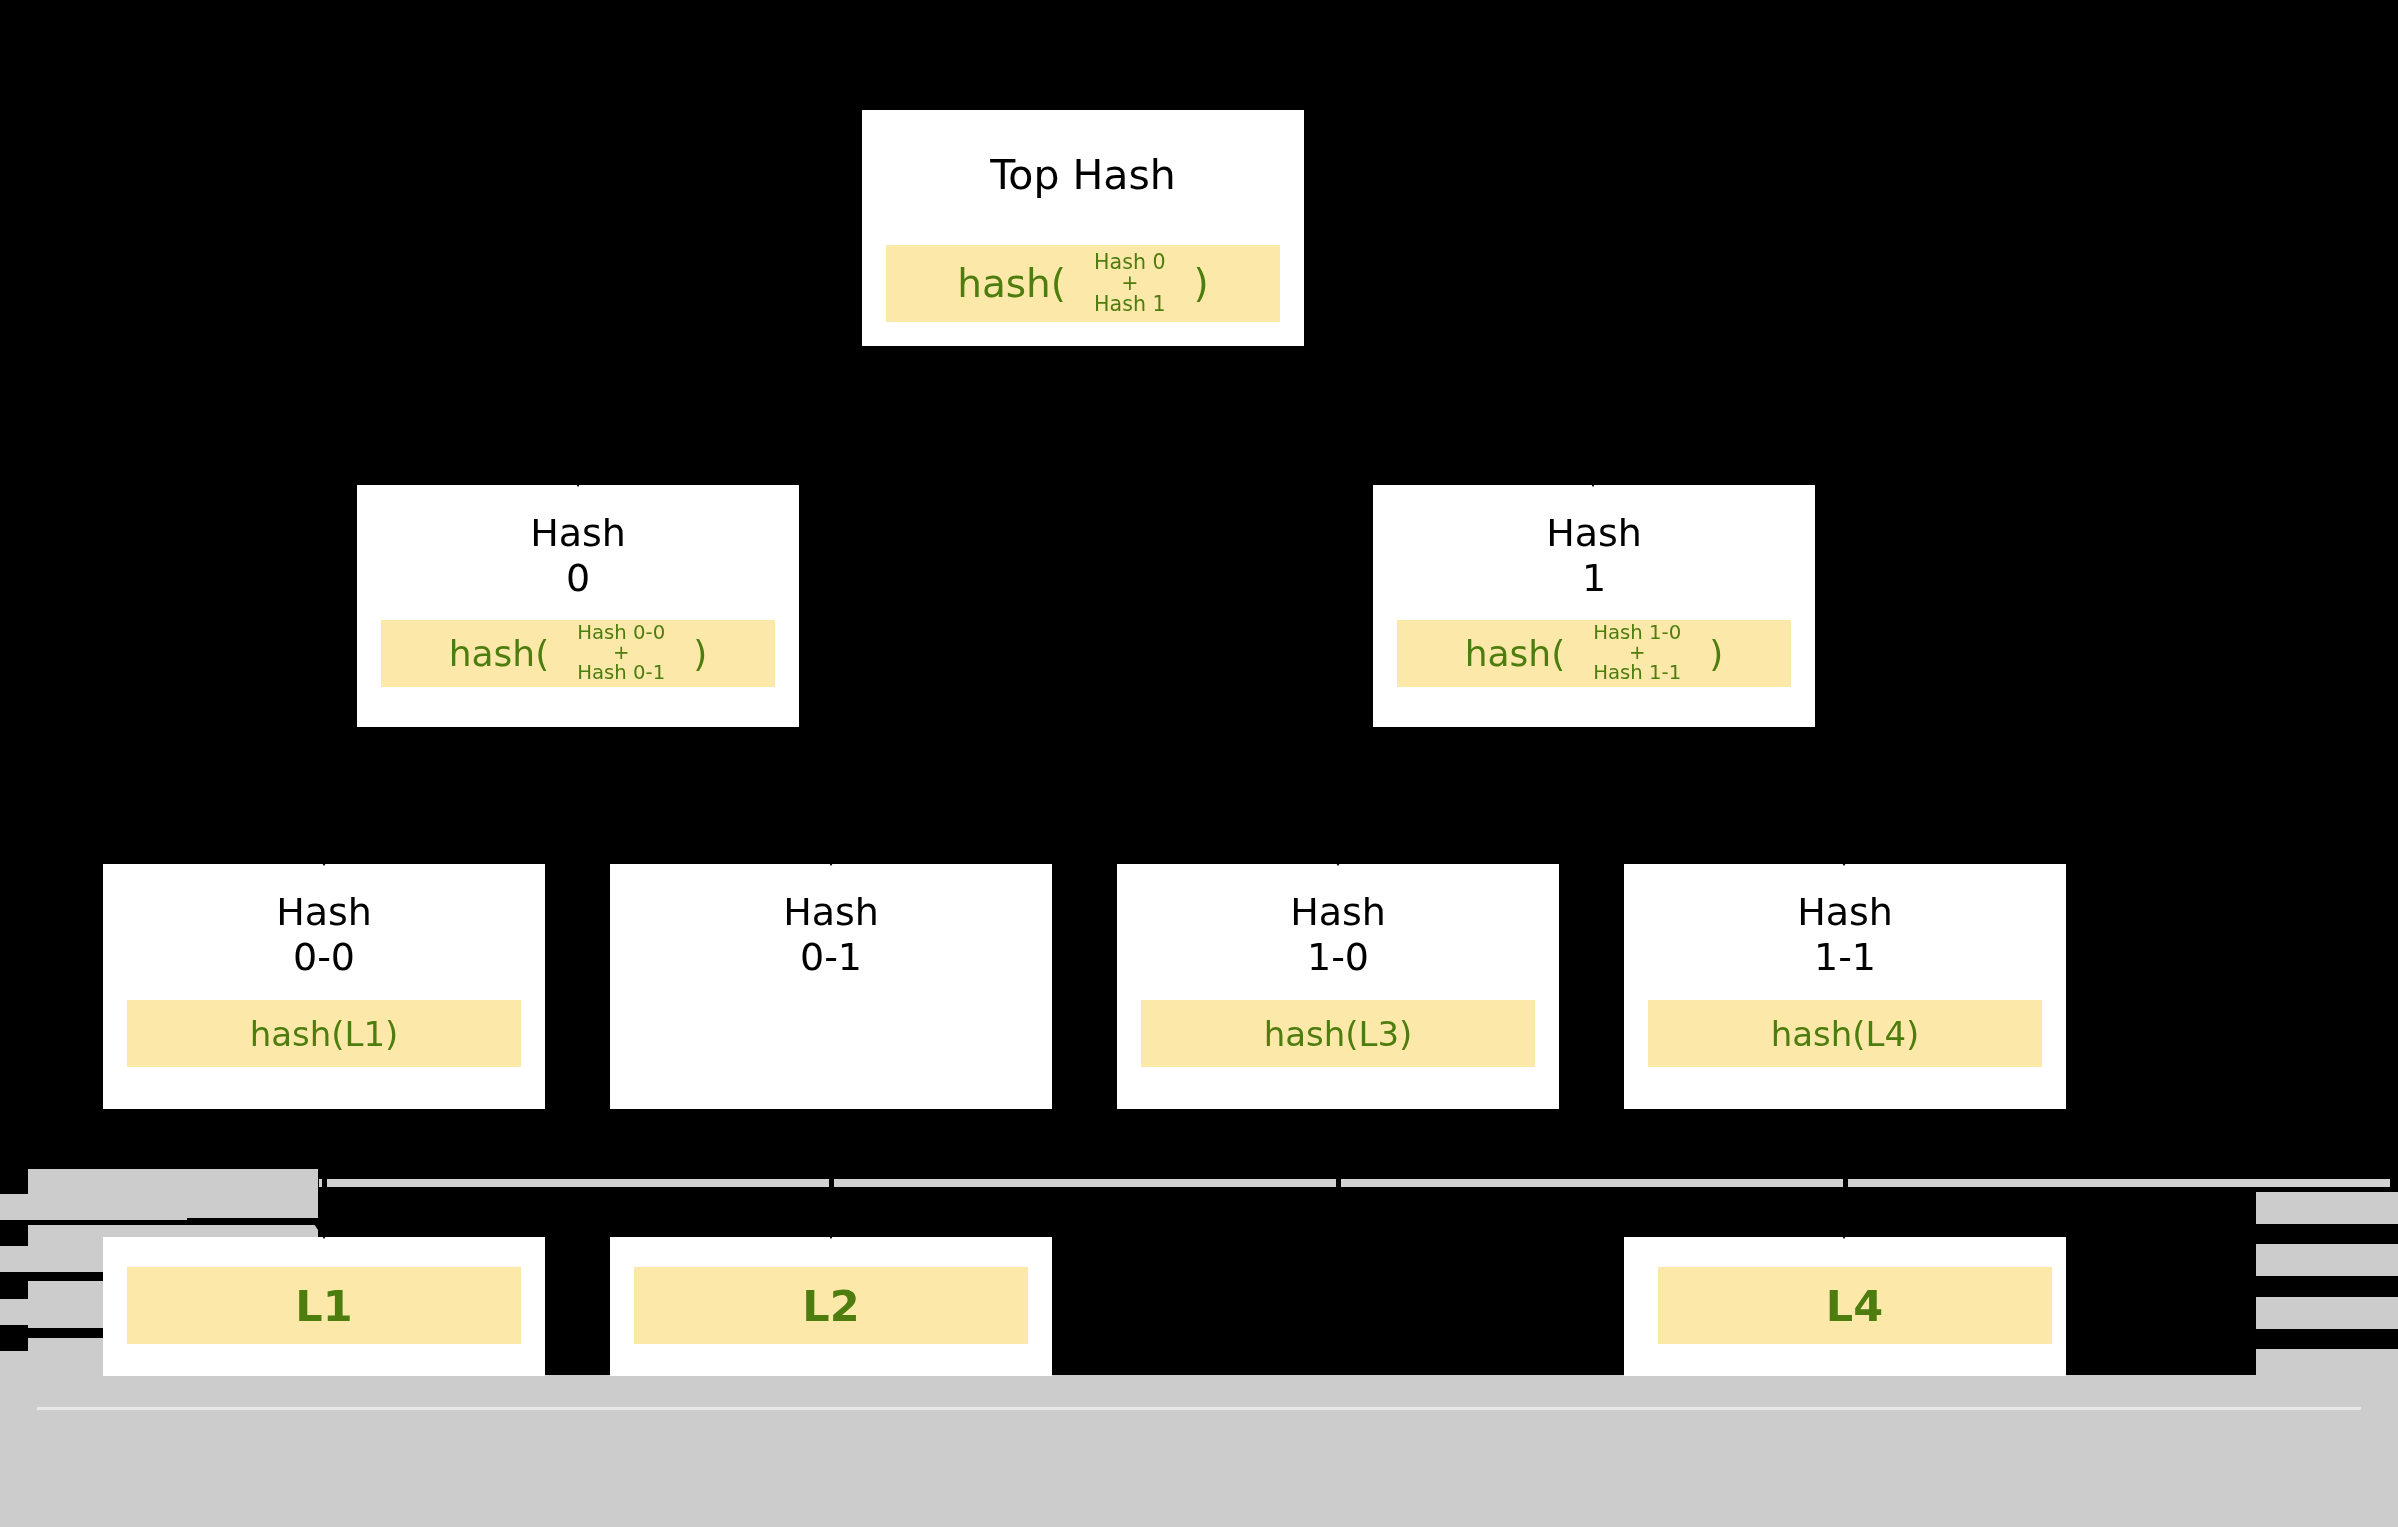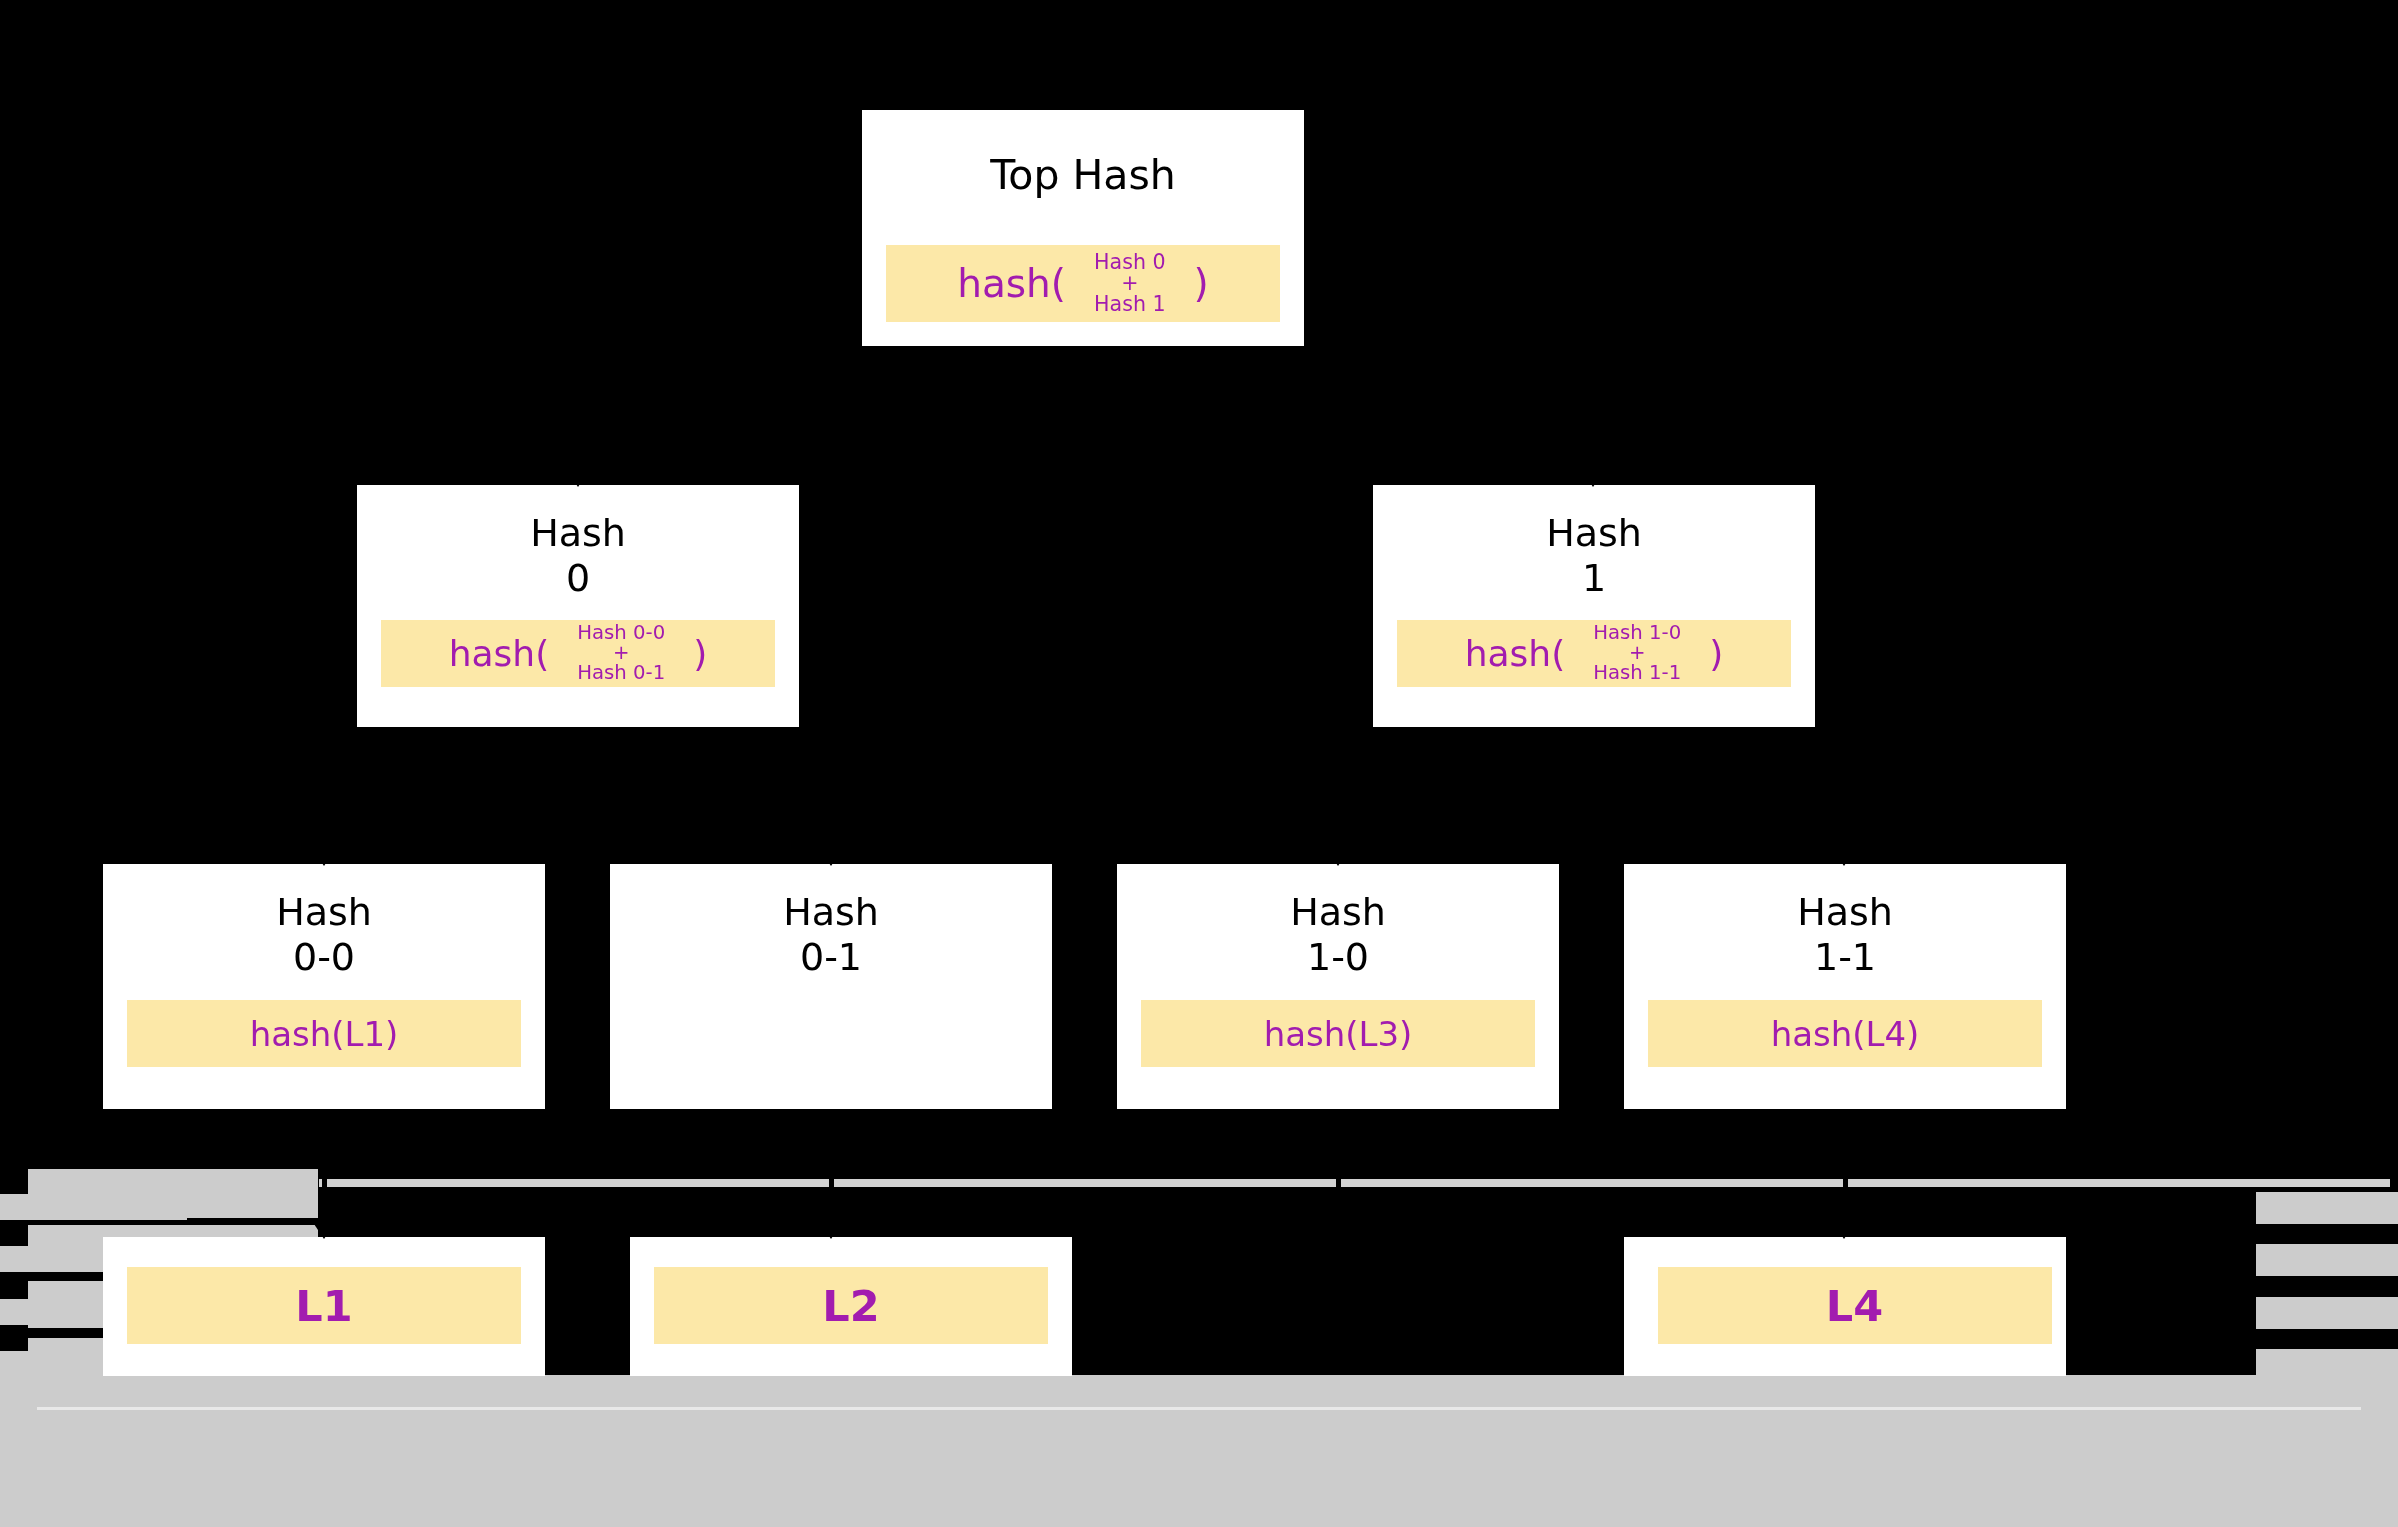--- a/index.html
+++ b/index.html
@@ -58,21 +58,21 @@
   }
   .node-title {
     color: #000000;
     text-align: center;
     line-height: 1.18;
     white-space: pre-line;
     font-weight: 400;
   }
   .chip {
     background: #fce8a8;
-    color: #a21caf;
+    color: #4d7c0f;
     display: flex;
     align-items: center;
     justify-content: center;
     box-sizing: border-box;
   }
 
   
   .node-top { left: 862px; top: 110px; width: 442px; height: 236px; gap: 16px; }
   .node-top .node-title { font-size: 41px; margin-top: 41px; }
   .node-top .chip {
@@ -98,21 +98,21 @@
   .node-l3.c3 { left: 1624px; }
   .node-l3 .node-title { font-size: 38px; margin-top: 26px; }
   .node-l3 .chip {
     width: 394px; height: 67px; margin-top: 20.6px;
     font-size: 34px;
   }
 
   
   .node-data { top: 1237px; width: 442px; height: 139px; font-weight: bold; }
   .node-data.c0 { left: 103px; }
-  .node-data.c1 { left: 630px; }
+  .node-data.c1 { left: 610px; }
   .node-data.c2 { left: 1117px; }
   .node-data.c3 { left: 1624px; padding-left: 19px; }
   .node-data .chip {
     width: 394px; height: 77px; margin-top: 30px;
     font-size: 43px;
   }
 
   
   .hashfn {
     display: flex;

